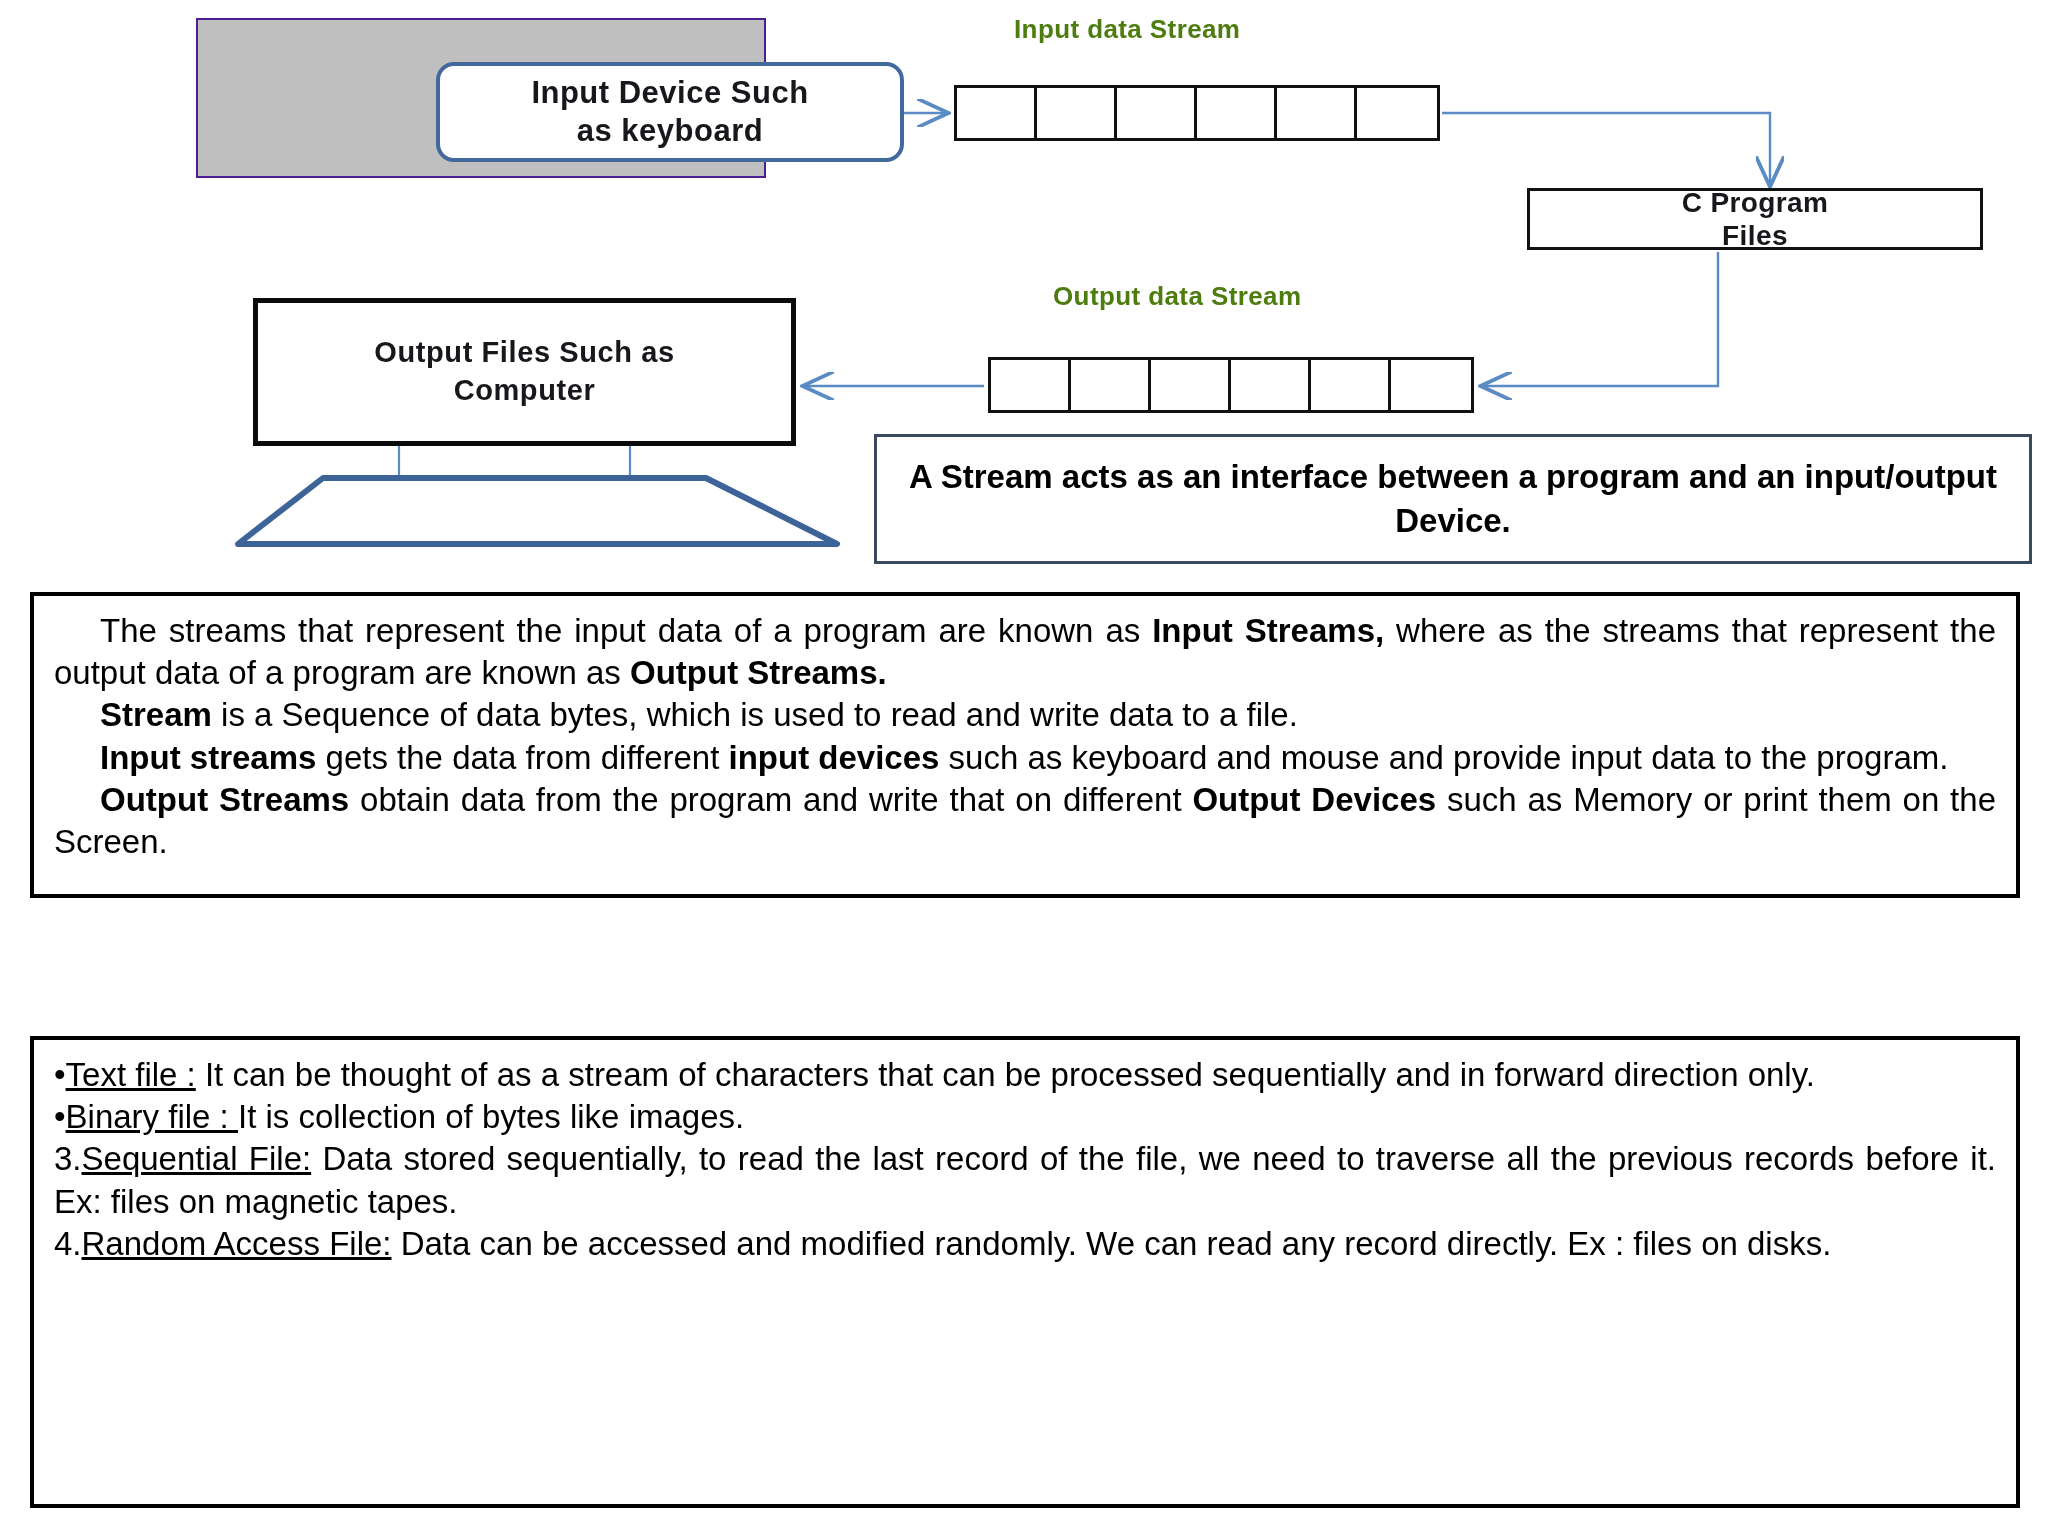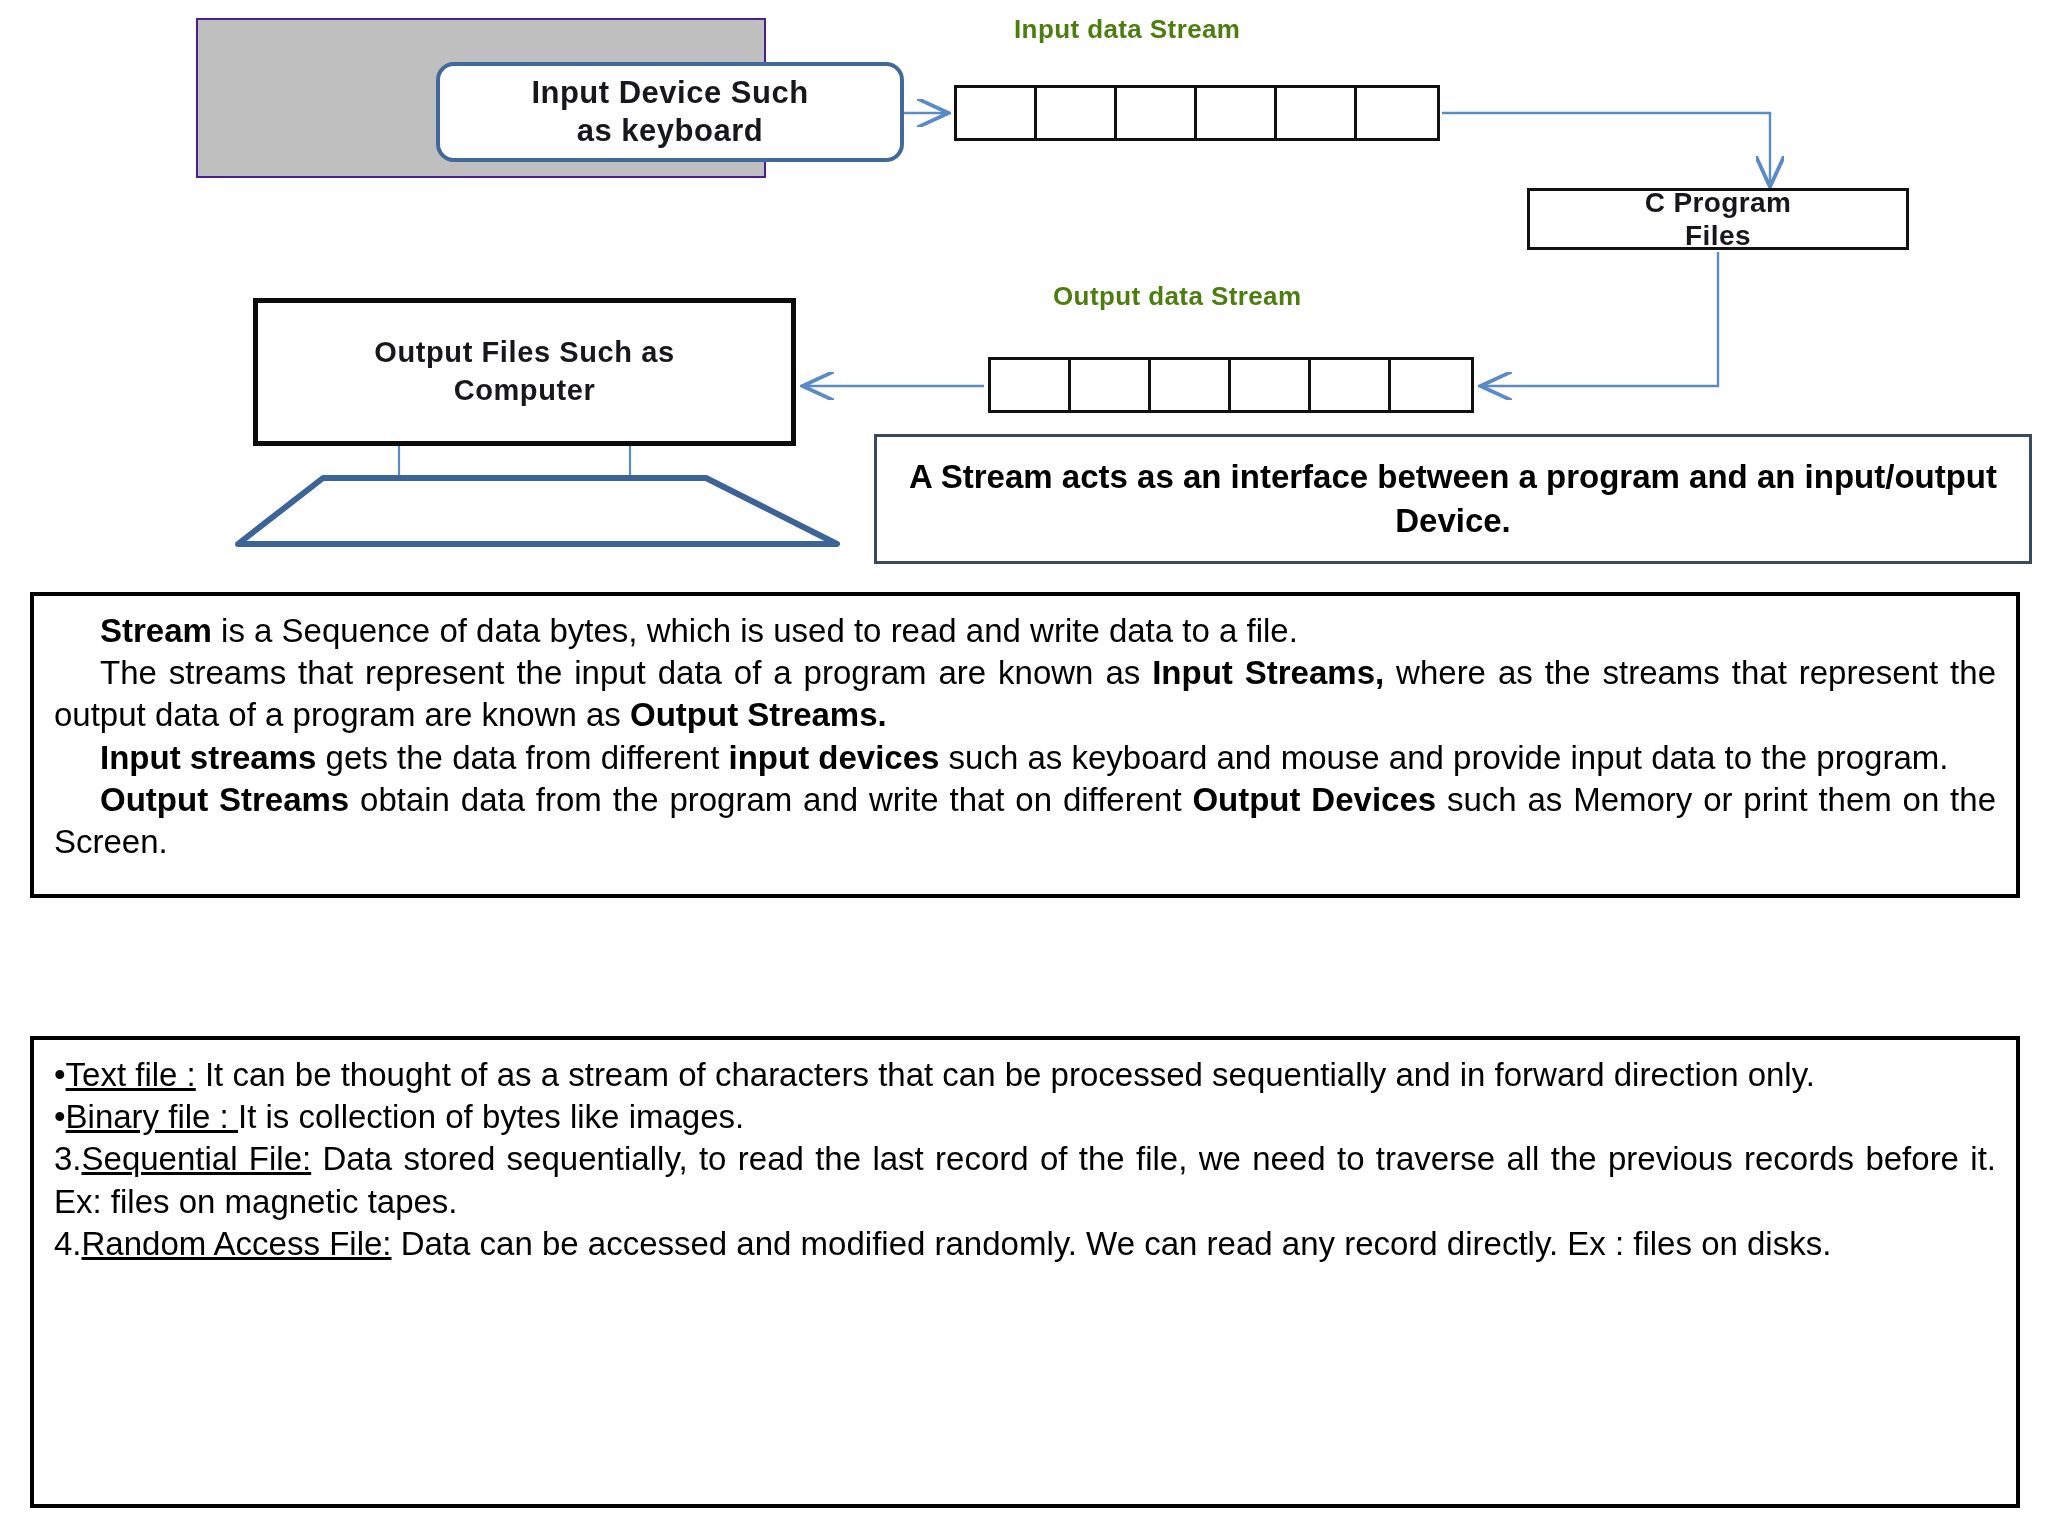--- a/index.html
+++ b/index.html
@@ -31,21 +31,21 @@
 
   .cells{position:absolute;display:flex;box-sizing:border-box;border:3px solid #111;background:#fff;}
   .cells > i{display:block;height:100%;border-right:3px solid #111;box-sizing:border-box;}
   .cells > i:last-child{border-right:none;}
   .cells-in{left:954px;top:85px;width:486px;height:56px;}
   .cells-in > i{width:81px;}
   .cells-out{left:988px;top:357px;width:486px;height:56px;}
   .cells-out > i{width:81px;}
 
   .cprog{
-    position:absolute;left:1527px;top:188px;width:382px;height:62px;
+    position:absolute;left:1527px;top:188px;width:456px;height:62px;
     background:#fff;border:3px solid #111;box-sizing:border-box;
     display:flex;align-items:center;justify-content:center;text-align:center;
     line-height:1.18;font-size:28px;font-weight:600;letter-spacing:.4px;color:#17171c;
   }
 
   .svgwrap{position:absolute;left:0;top:0;width:2048px;height:600px;pointer-events:none;}
 
   .outdev{
     position:absolute;left:253px;top:298px;width:543px;height:148px;
     background:#fff;border:5px solid #0b0b0b;box-sizing:border-box;
@@ -150,22 +150,22 @@
   </div>
 
   <div class="callout">
     <span>
       <span>A Stream acts as an interface between a program</span>
       <span>and an input/output Device.</span>
     </span>
   </div>
 
   <div class="tbox box-stream">
+    <p><span class="ind"></span><span>The streams that represent the input data of a program are known as  </span><b>Input Streams,</b><span> where as the streams that represent the output data of a program are known as </span><b>Output Streams.</b></p>
     <p><span class="ind"></span><b>Stream</b><span> is a Sequence of data bytes, which is used to read and write data to a file.</span></p>
-    <p><span class="ind"></span><span>The streams that represent the input data of a program are known as  </span><b>Input Streams,</b><span> where as the streams that represent the output data of a program are known as </span><b>Output Streams.</b></p>
     <p><span class="ind"></span><b>Input  streams</b><span> gets the data from different </span><b>input devices</b><span> such as keyboard and mouse and provide input data to the program.</span></p>
     <p><span class="ind"></span><b>Output Streams</b><span> obtain data from the program and  write that on different </span><b>Output Devices</b><span> such as Memory or print them on the Screen.</span></p>
   </div>
 
   <div class="tbox box-types">
     <p class="nojust"><span>•</span><span class="u">Text file :</span><span> It can be thought of as a stream of characters that can be processed sequentially and in forward direction only.</span></p>
     <p class="nojust"><span>•</span><span class="u">Binary file : </span><span>It is collection of bytes like images.</span></p>
     <p><span>3.</span><span class="u">Sequential File:</span><span> Data stored sequentially, to read the last record of the file, we need to traverse all the previous records before it. Ex: files on magnetic tapes.</span></p>
     <p><span>4.</span><span class="u">Random Access File:</span><span> Data can be accessed and modified randomly. We can read any record directly.  Ex : files on disks.</span></p>
   </div>

